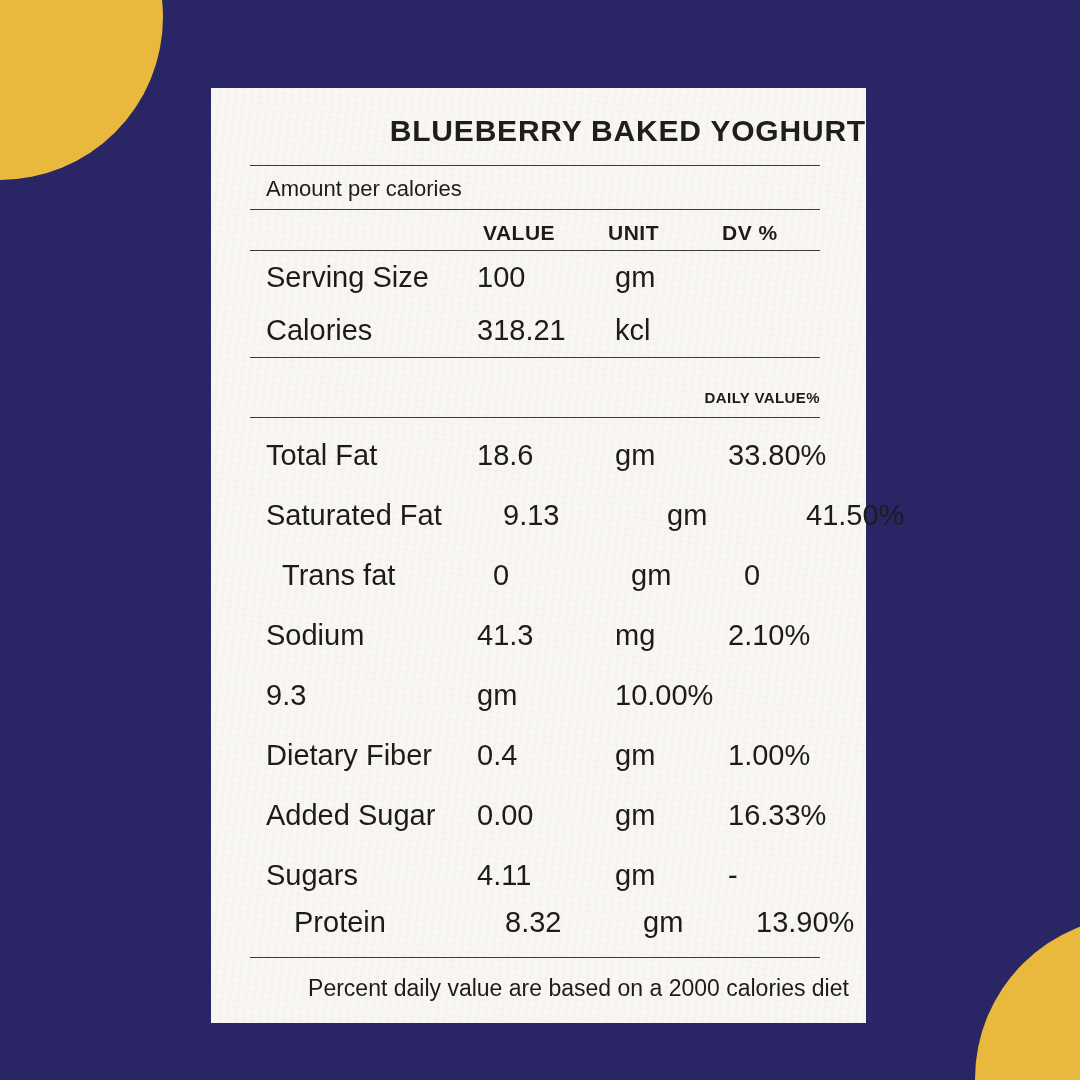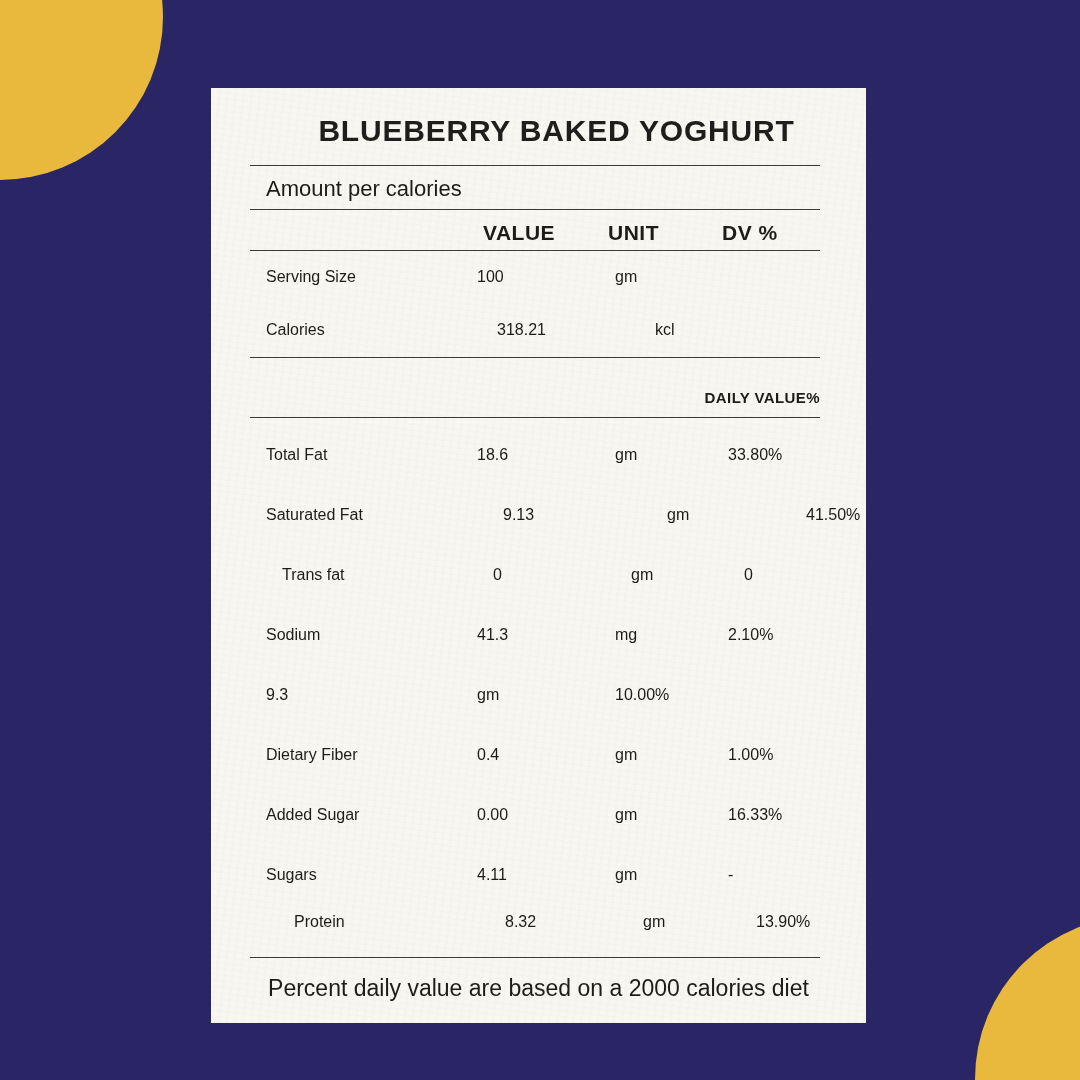--- a/index.html
+++ b/index.html
@@ -31,25 +31,24 @@
       repeating-linear-gradient(7deg,  rgba(60,50,30,0.012) 0 2px, transparent 2px 6px),
       repeating-linear-gradient(97deg, rgba(60,50,30,0.012) 0 3px, transparent 3px 8px),
       #f9f7f2;
     color: #1e1c1a;
   }
 
   .title {
     position: absolute;
     left: 0; top: 26px; width: 100%; height: 34px;
     line-height: 34px;
-    text-align: center;
+    text-align: right;
     font-size: 30px; font-weight: 700;
     letter-spacing: 0.8px;
     color: #201e1c;
-    padding-left: 18px;
   }
 
   .rule {
     position: absolute;
     left: 39px; width: 570px; height: 1px;
     background: #3d3b37;
   }
   .r1 { top: 77px; }
   .r2 { top: 121px; }
   .r3 { top: 162px; }
@@ -71,35 +70,35 @@
   .h-value { left: 272px; }
   .h-unit  { left: 397px; }
   .h-dv    { left: 511px; }
 
   .row {
     position: absolute;
     left: 55px; width: 560px; height: 30px;
     display: grid;
     grid-template-columns: 211px 138px 113px 1fr;
     line-height: 30px;
-    font-size: 16px; font-weight: 500;
+    font-size: 29px; font-weight: 500;
   }
   .row .cell { white-space: nowrap; }
 
   .dv-note {
     position: absolute;
     right: 46px; top: 297px; height: 26px; line-height: 26px;
     font-size: 15px; font-weight: 600; letter-spacing: 0.4px; margin-left: 28px;
   }
 
   .footnote {
     position: absolute;
     left: 0; top: 885px; width: 100%; height: 30px; line-height: 30px;
     text-align: center;
-    font-size: 23px; font-weight: 500;
+    font-size: 23px; font-weight: 500; padding-left: 40px;
   }
 </style>
 </head>
 <body>
 
 <div class="stage">
   <div class="circle circle-tl"></div>
   <div class="circle circle-br"></div>
 
   <div class="card">
@@ -119,21 +118,21 @@
 
     <div class="rule r3"></div>
 
     <div id="serving-rows">
         <div class="row" style="top: 174px;">
           <span class="cell c-label">Serving Size</span>
           <span class="cell c-value">100</span>
           <span class="cell c-unit">gm</span>
           <span class="cell c-dv"></span>
         </div>
-        <div class="row" style="top: 227px; gap: 20px;">
+        <div class="row" style="top: 227px;">
           <span class="cell c-label">Calories</span>
           <span class="cell c-value">318.21</span>
           <span class="cell c-unit">kcl</span>
           <span class="cell c-dv"></span>
         </div>
       </div>
 
     <div class="rule r4"></div>
 
     <div class="dv-note">DAILY VALUE%</div>

